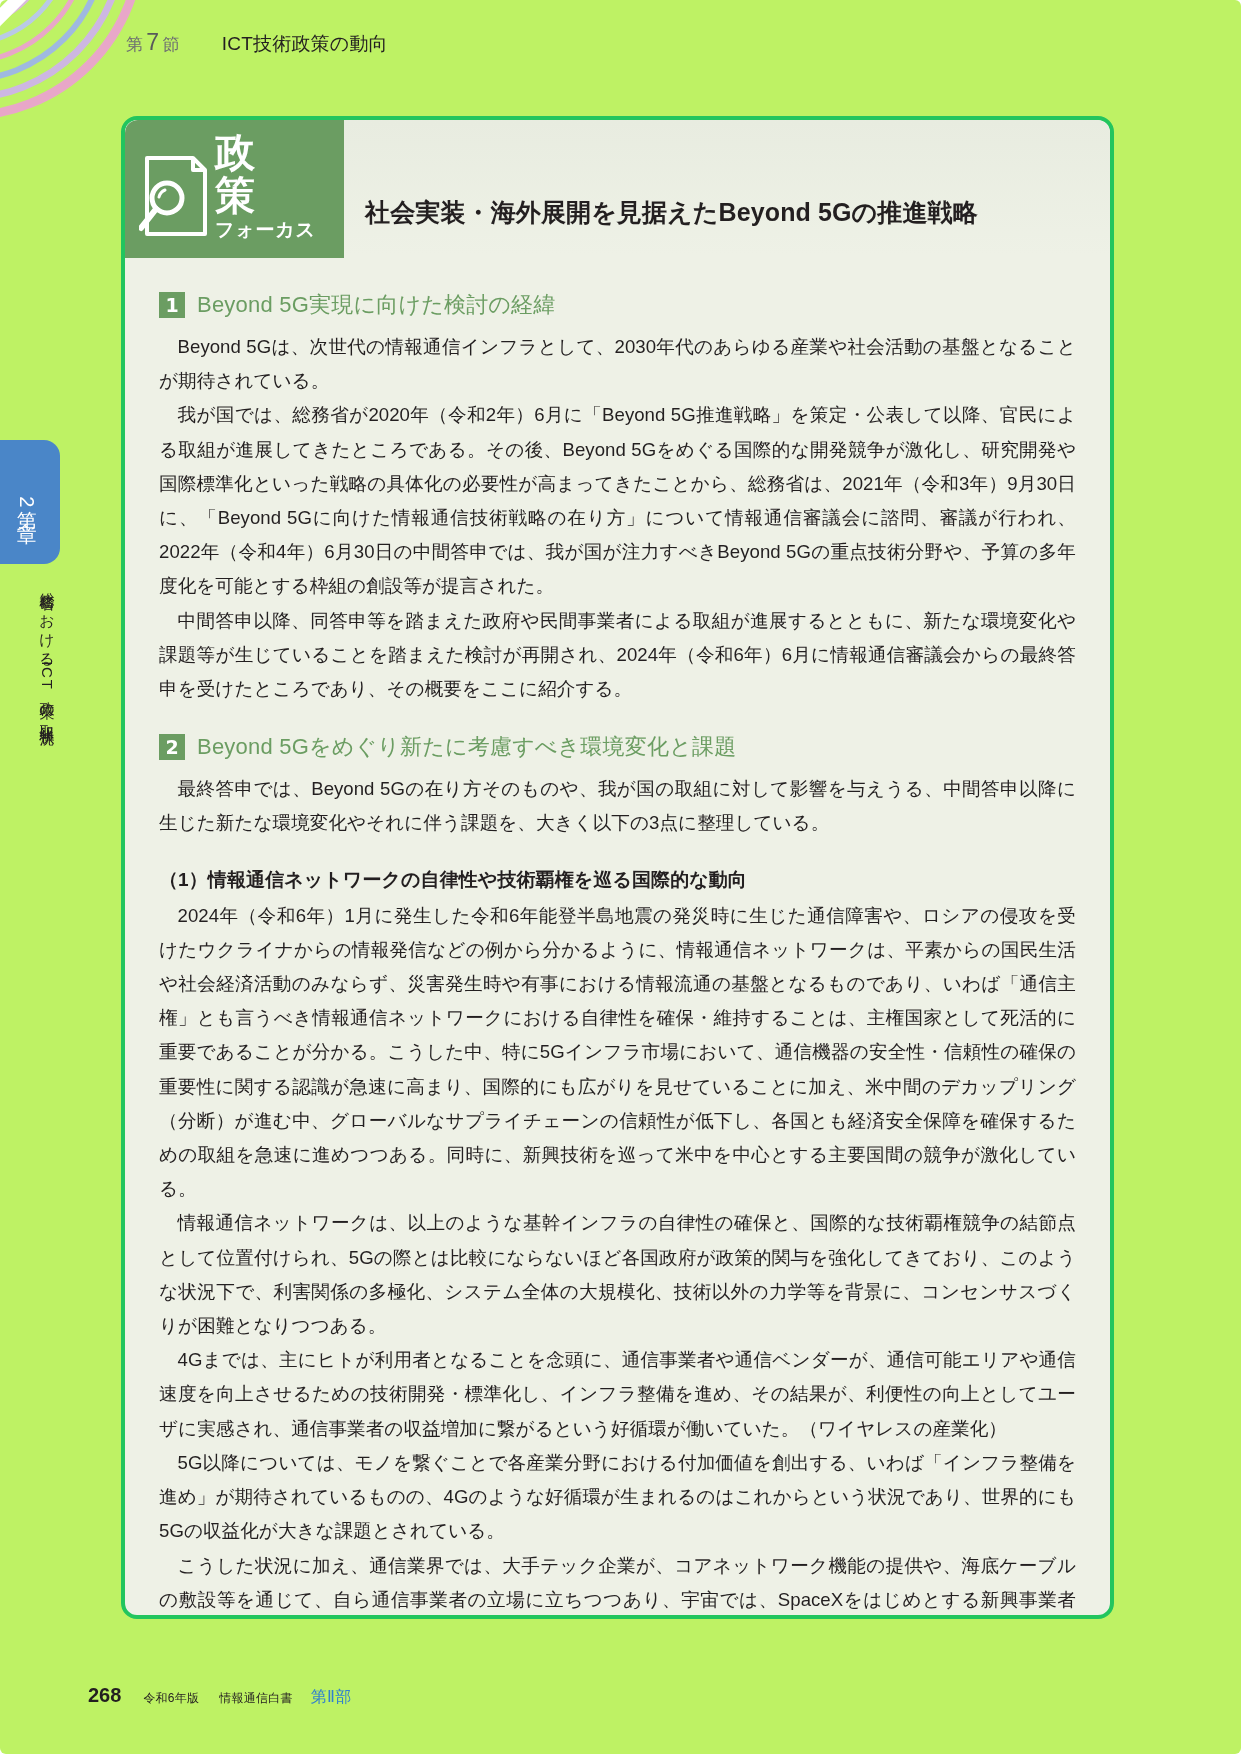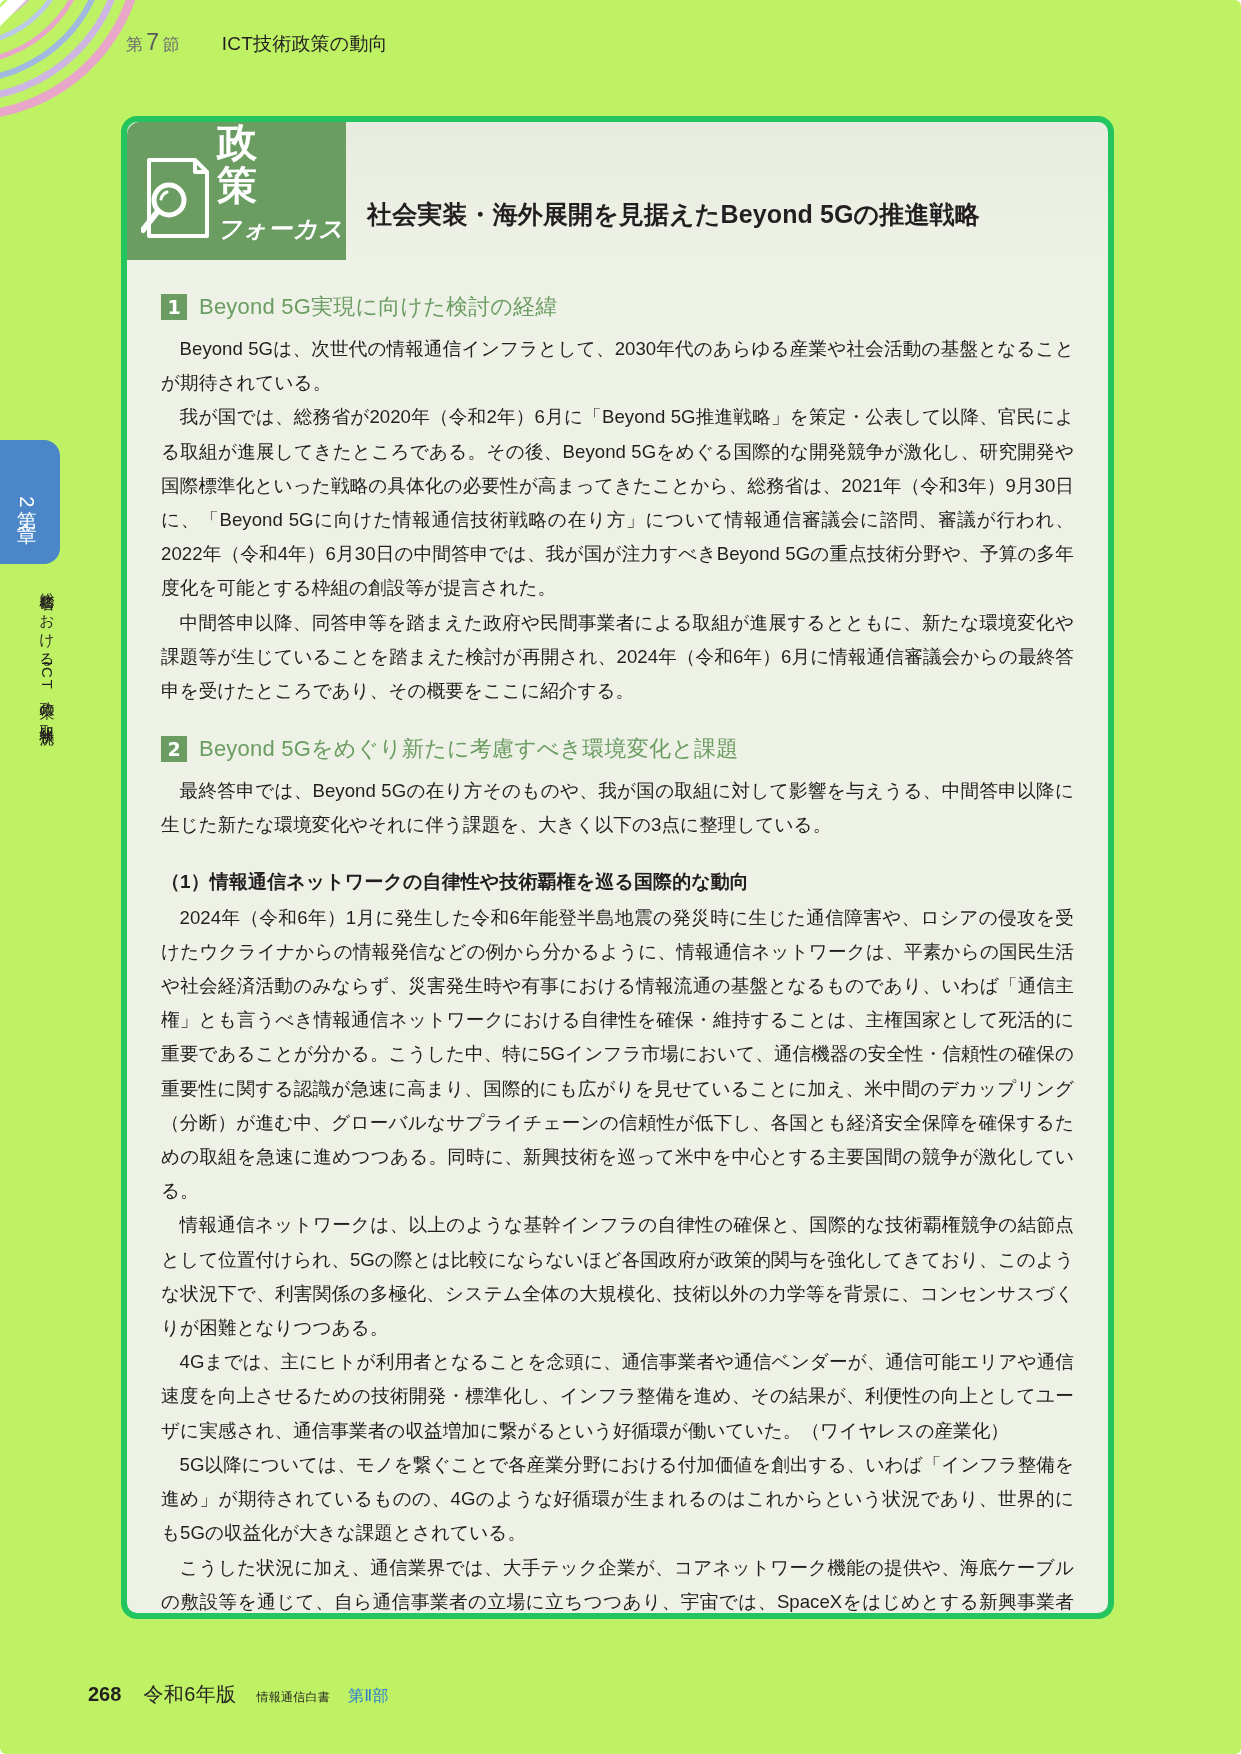--- a/index.html
+++ b/index.html
@@ -90,21 +90,21 @@
     height: 430px;
   }
 
   
   .focus-box {
     position: absolute;
     left: 121px;
     top: 116px;
     width: 993px;
     height: 1503px;
-    border: 6px solid #22c55e;
+    border: 4px solid #22c55e;
     border-radius: 16px;
     background: #eef1e6;
     box-sizing: border-box;
     overflow: hidden;
   }
   .focus-header {
     position: relative;
     height: 136px;
     background: linear-gradient(to bottom, #e8ece0 0%, #eef1e6 100%);
     border-radius: 13px 13px 0 0;
@@ -137,26 +137,25 @@
   .badge-main {
     color: #ffffff;
     font-size: 40px;
     font-weight: bold;
     letter-spacing: .22em;
     line-height: 1.08;
     font-family: "DejaVu Sans", "Liberation Sans", sans-serif;
   }
   .badge-sub {
     color: #ffffff;
-    font-size: 24px;
+    font-size: 19px;
     font-weight: bold;
     letter-spacing: .04em;
     line-height: 1.2;
-    margin-top: 8px;
-    font-style: italic;
+    margin-top: 2px;
   }
   .focus-title {
     position: absolute;
     left: 240px;
     top: 76px;
     right: 20px;
     font-size: 25px;
     font-weight: bold;
     color: #231f20;
     letter-spacing: .005em;
@@ -218,21 +217,21 @@
     display: flex;
     align-items: baseline;
     white-space: nowrap;
   }
   .footer .pageno {
     font-size: 20px;
     font-weight: bold;
     color: #231f20;
   }
   .footer .edition {
-    font-size: 20px;
+    font-size: 12px;
     color: #231f20;
     margin-left: 22px;
     letter-spacing: .02em;
   }
   .footer .docname {
     font-size: 12px;
     color: #231f20;
     margin-left: 20px;
     letter-spacing: .02em;
   }

